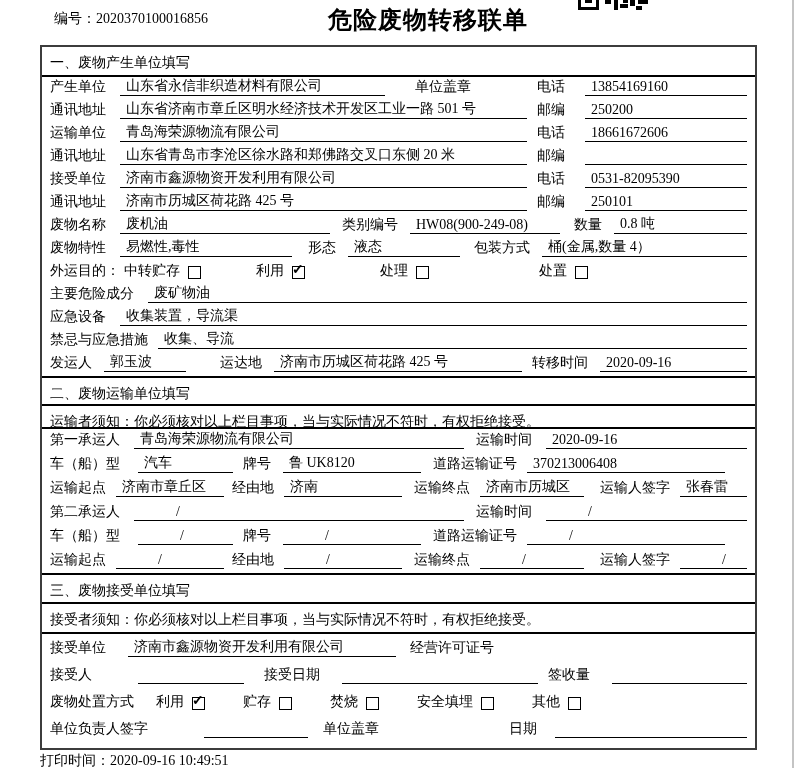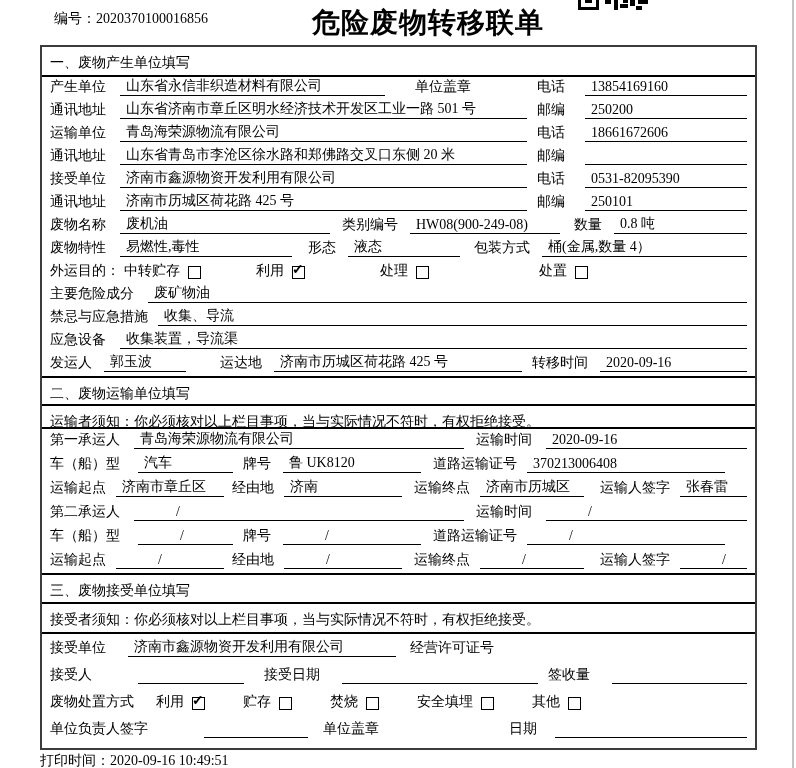--- a/index.html
+++ b/index.html
@@ -5,21 +5,21 @@
   html,body{margin:0;padding:0;}
   body{
     width:796px;height:768px;position:relative;overflow:hidden;
     background:#ffffff;color:#000;
     font-family:"Liberation Serif","DejaVu Serif",serif;
     font-size:14px;
   }
   .edge-line{position:absolute;top:0;right:2px;width:2px;height:768px;background:#c4c4c4;}
   .serial{position:absolute;left:32px;top:10px;white-space:nowrap;margin-left:22px;}
   .doc-title{position:absolute;left:428px;top:4px;transform:translateX(-50%);
-    font-size:28px;font-weight:bold;letter-spacing:1px;white-space:nowrap;}
+    font-size:24px;font-weight:bold;letter-spacing:1px;white-space:nowrap;}
   .qr{position:absolute;left:578px;top:0;width:70px;height:10px;}
   .form{position:absolute;left:40px;top:45px;width:717px;height:705px;
     border:2px solid #3c3c3c;box-sizing:border-box;background:#fff;}
   .sec-h{height:30px;box-sizing:border-box;border-bottom:2px solid #000;
     font-weight:normal;padding:7px 8px 0;}
   .sec-h.bt{border-top:2px solid #000;}
   .sec-h.h31{height:31px;}
   .notice{height:23px;box-sizing:border-box;border-bottom:2px solid #000;padding:7px 8px 0;}
   .notice.h30{height:30px;}
   .row{display:flex;align-items:flex-end;padding:2px 8px 4px;box-sizing:border-box;}
@@ -164,27 +164,27 @@
       <span class="cb"></span>
     </span>
   </div>
 
   <div class="row r23">
     <span class="lbl" style="margin-right:14px">主要危险成分</span>
     <span class="val grow">废矿物油</span>
   </div>
 
   <div class="row r23">
+    <span class="lbl" style="margin-right:14px">应急设备</span>
+    <span class="val grow">收集装置，导流渠</span>
+  </div>
+
+  <div class="row r23">
     <span class="lbl" style="margin-right:10px">禁忌与应急措施</span>
     <span class="val grow">收集、导流</span>
-  </div>
-
-  <div class="row r23">
-    <span class="lbl" style="margin-right:14px">应急设备</span>
-    <span class="val grow">收集装置，导流渠</span>
   </div>
 
   <div class="row r23">
     <span class="lbl">发运人</span>
     <span class="val" style="width:82px;margin-left:12px">郭玉波</span>
     <span class="lbl" style="margin-left:34px;margin-right:12px">运达地</span>
     <span class="val" style="width:248px">济南市历城区荷花路 425 号</span>
     <span class="lbl" style="margin-left:10px;margin-right:12px">转移时间</span>
     <span class="val grow">2020-09-16</span>
   </div>

